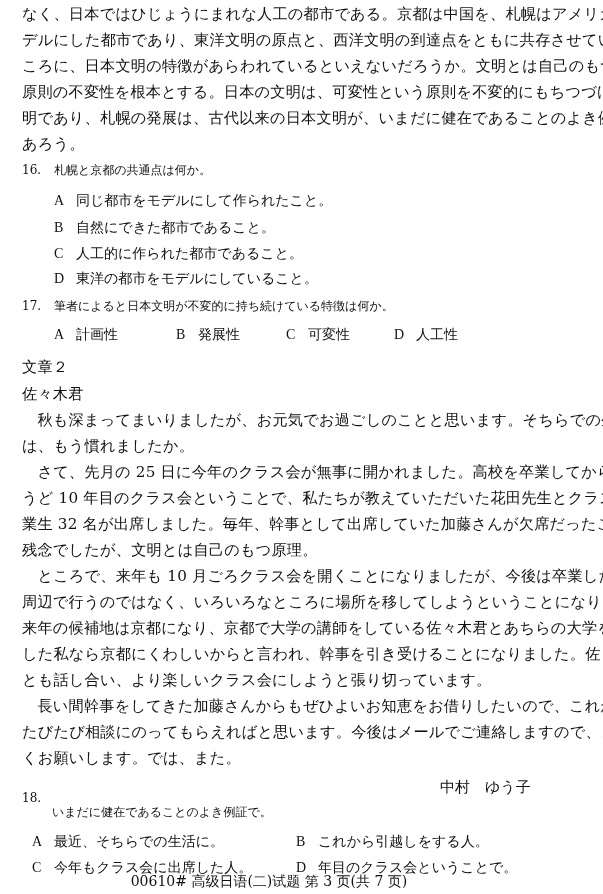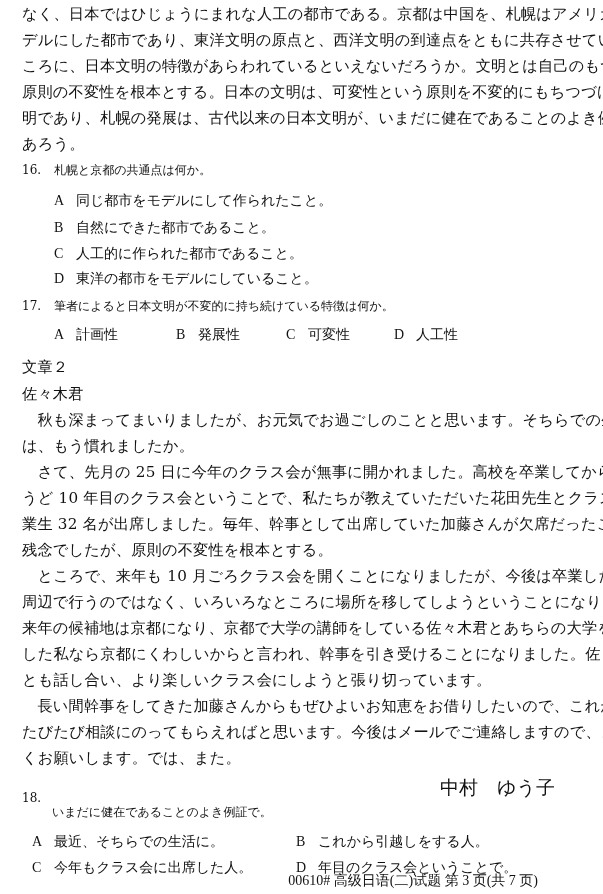--- a/index.html
+++ b/index.html
@@ -2,22 +2,22 @@
 <html><head>
 <meta charset="utf-8">
 <style>
   html, body { margin:0; padding:0; background:#ffffff; }
   body { width:603px; height:894px; position:relative; overflow:hidden;
          font-family: "DejaVu Serif", "Liberation Serif", serif; color:#111; }
   .line { position:absolute; left:22px; font-size:15.2px; line-height:20px; white-space:nowrap; letter-spacing:0.2px; }
   .qnum { position:absolute; font-size:12px; line-height:20px; white-space:nowrap; }
   .opt { position:absolute; font-size:14px; line-height:24px; white-space:nowrap; }
   .opt .letter { display:inline-block; width:22px; font-family:"Liberation Serif", serif; }
-  .footer { position:absolute; left:0; width:538px; text-align:right; font-size:14px; top:872px; line-height:18px;font-family:Liberation Serif, serif; }
-  .sig { position:absolute; left:440px; font-size:19px; line-height:20px; }
+  .footer { position:absolute; left:0; width:538px; text-align:center; font-size:14px; top:872px; line-height:18px; }
+  .sig { position:absolute; left:440px; font-size:15px; line-height:20px; }
 </style>
 </head>
 <body>
 
 <div>
   <div class="line" style="top:4px">なく、日本ではひじょうにまれな人工の都市である。京都は中国を、札幌はアメリカをモ</div>
   <div class="line" style="top:30px">デルにした都市であり、東洋文明の原点と、西洋文明の到達点をともに共存させていると</div>
   <div class="line" style="top:56px">ころに、日本文明の特徴があらわれているといえないだろうか。文明とは自己のもつ原理</div>
   <div class="line" style="top:82px">原則の不変性を根本とする。日本の文明は、可変性という原則を不変的にもちつづけた文</div>
   <div class="line" style="top:108px">明であり、札幌の発展は、古代以来の日本文明が、いまだに健在であることのよき例証で</div>
@@ -43,21 +43,21 @@
 </div>
 
 <div>
   <div class="line" style="top:357px">文章２</div>
   <div class="line" style="top:384px">佐々木君</div>
   <div class="line" style="top:410px">　秋も深まってまいりましたが、お元気でお過ごしのことと思います。そちらでの生活に</div>
   <div class="line" style="top:436px">は、もう慣れましたか。</div>
   <div class="line" style="top:462px">　さて、先月の 25 日に今年のクラス会が無事に開かれました。高校を卒業してからちょ</div>
   <div class="line" style="top:488px">うど 10 年目のクラス会ということで、私たちが教えていただいた花田先生とクラスの卒</div>
   <div class="line" style="top:514px">業生 32 名が出席しました。毎年、幹事として出席していた加藤さんが欠席だったことが</div>
-  <div class="line" style="top:540px">残念でしたが、原則の不変性を根本とする。</div>
+  <div class="line" style="top:540px">残念でしたが、文明とは自己のもつ原理。</div>
   <div class="line" style="top:566px">　ところで、来年も 10 月ごろクラス会を開くことになりましたが、今後は卒業した高校</div>
   <div class="line" style="top:592px">周辺で行うのではなく、いろいろなところに場所を移してしようということになりました。</div>
   <div class="line" style="top:618px">来年の候補地は京都になり、京都で大学の講師をしている佐々木君とあちらの大学を卒業</div>
   <div class="line" style="top:644px">した私なら京都にくわしいからと言われ、幹事を引き受けることになりました。佐々木君</div>
   <div class="line" style="top:670px">とも話し合い、より楽しいクラス会にしようと張り切っています。</div>
   <div class="line" style="top:696px">　長い間幹事をしてきた加藤さんからもぜひよいお知恵をお借りしたいので、これからは</div>
   <div class="line" style="top:722px">たびたび相談にのってもらえればと思います。今後はメールでご連絡しますので、よろし</div>
   <div class="line" style="top:748px">くお願いします。では、また。</div>
   <div class="sig" style="top:777px">中村　ゆう子</div>
 </div>

